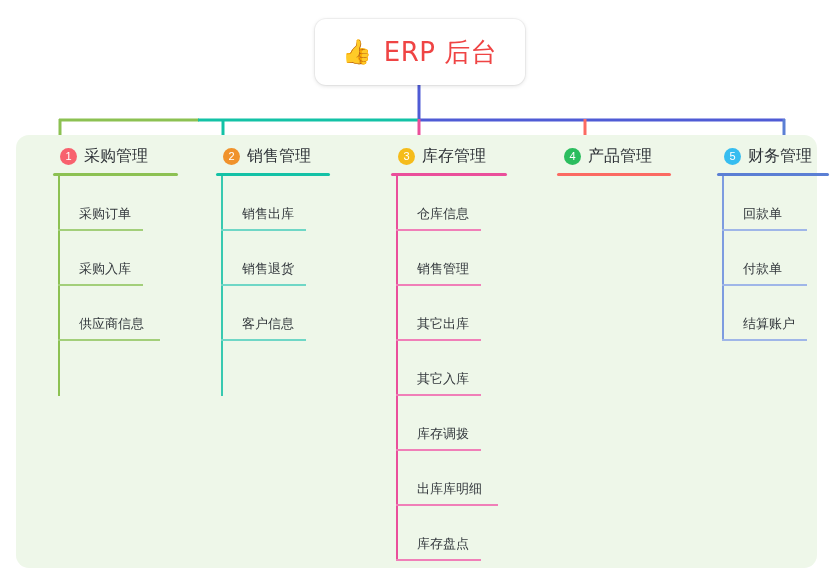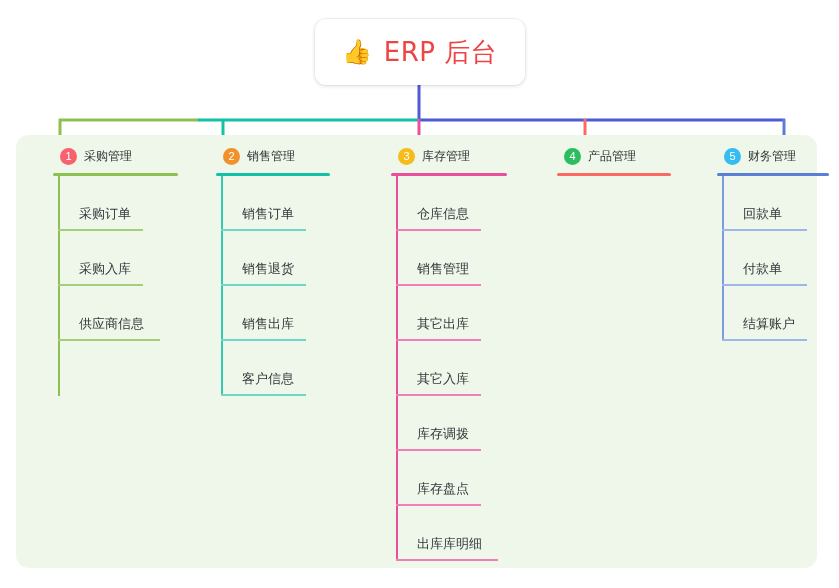--- a/index.html
+++ b/index.html
@@ -94,21 +94,21 @@
     height: 17px;
     border-radius: 50%;
     color: #ffffff;
     font-size: 11px;
     line-height: 17px;
     text-align: center;
     flex: 0 0 auto;
     font-family: "Liberation Sans", sans-serif;
   }
   .col-title {
-    font-size: 12px;
+    font-size: 16px;
     color: #2f3338;
     white-space: nowrap;
   }
   .col-rule {
     margin-top: 5px;
     margin-left: 19px;
     height: 3px;
     border-radius: 2px;
   }
 
@@ -200,32 +200,28 @@
 
   <div class="column" style="left:197px;">
     <div class="col-head">
       <span class="badge" style="background: rgb(240, 146, 43);">2</span>
       <span class="col-title">销售管理</span>
     </div>
     <div class="col-rule" style="background:#13c2a6;width:114px;"></div>
     <div class="branch">
       <div class="trunk" style="background:#37c9b0;height:220px;"></div>
       <div class="item">
-        <span class="item-label">销售订单</span>
+        <span class="item-label">销售出库</span>
         <span class="item-rule" style="background:#6fd7c6;"></span>
       </div>
       <div class="item">
         <span class="item-label">销售退货</span>
         <span class="item-rule" style="background:#6fd7c6;"></span>
       </div>
       <div class="item">
-        <span class="item-label">销售出库</span>
-        <span class="item-rule" style="background:#6fd7c6;"></span>
-      </div>
-      <div class="item">
         <span class="item-label">客户信息</span>
         <span class="item-rule" style="background:#6fd7c6;"></span>
       </div>
     </div>
   </div>
 
   <div class="column" style="left:372px;">
     <div class="col-head">
       <span class="badge" style="background: rgb(245, 188, 27);">3</span>
       <span class="col-title">库存管理</span>
@@ -247,27 +243,27 @@
       </div>
       <div class="item">
         <span class="item-label">其它入库</span>
         <span class="item-rule" style="background:#f07fb8;"></span>
       </div>
       <div class="item">
         <span class="item-label">库存调拨</span>
         <span class="item-rule" style="background:#f07fb8;"></span>
       </div>
       <div class="item">
-        <span class="item-label">库存盘点</span>
-        <span class="item-rule" style="background:#f07fb8;"></span>
-      </div>
-      <div class="item">
         <span class="item-label">出库库明细</span>
         <span class="item-rule wide" style="background:#f07fb8;"></span>
       </div>
+      <div class="item">
+        <span class="item-label">库存盘点</span>
+        <span class="item-rule" style="background:#f07fb8;"></span>
+      </div>
     </div>
   </div>
 
   <div class="column" style="left:538px;">
     <div class="col-head">
       <span class="badge" style="background: rgb(43, 189, 94);">4</span>
       <span class="col-title">产品管理</span>
     </div>
     <div class="col-rule" style="background:#fb6a62;width:114px;"></div>
   </div>

